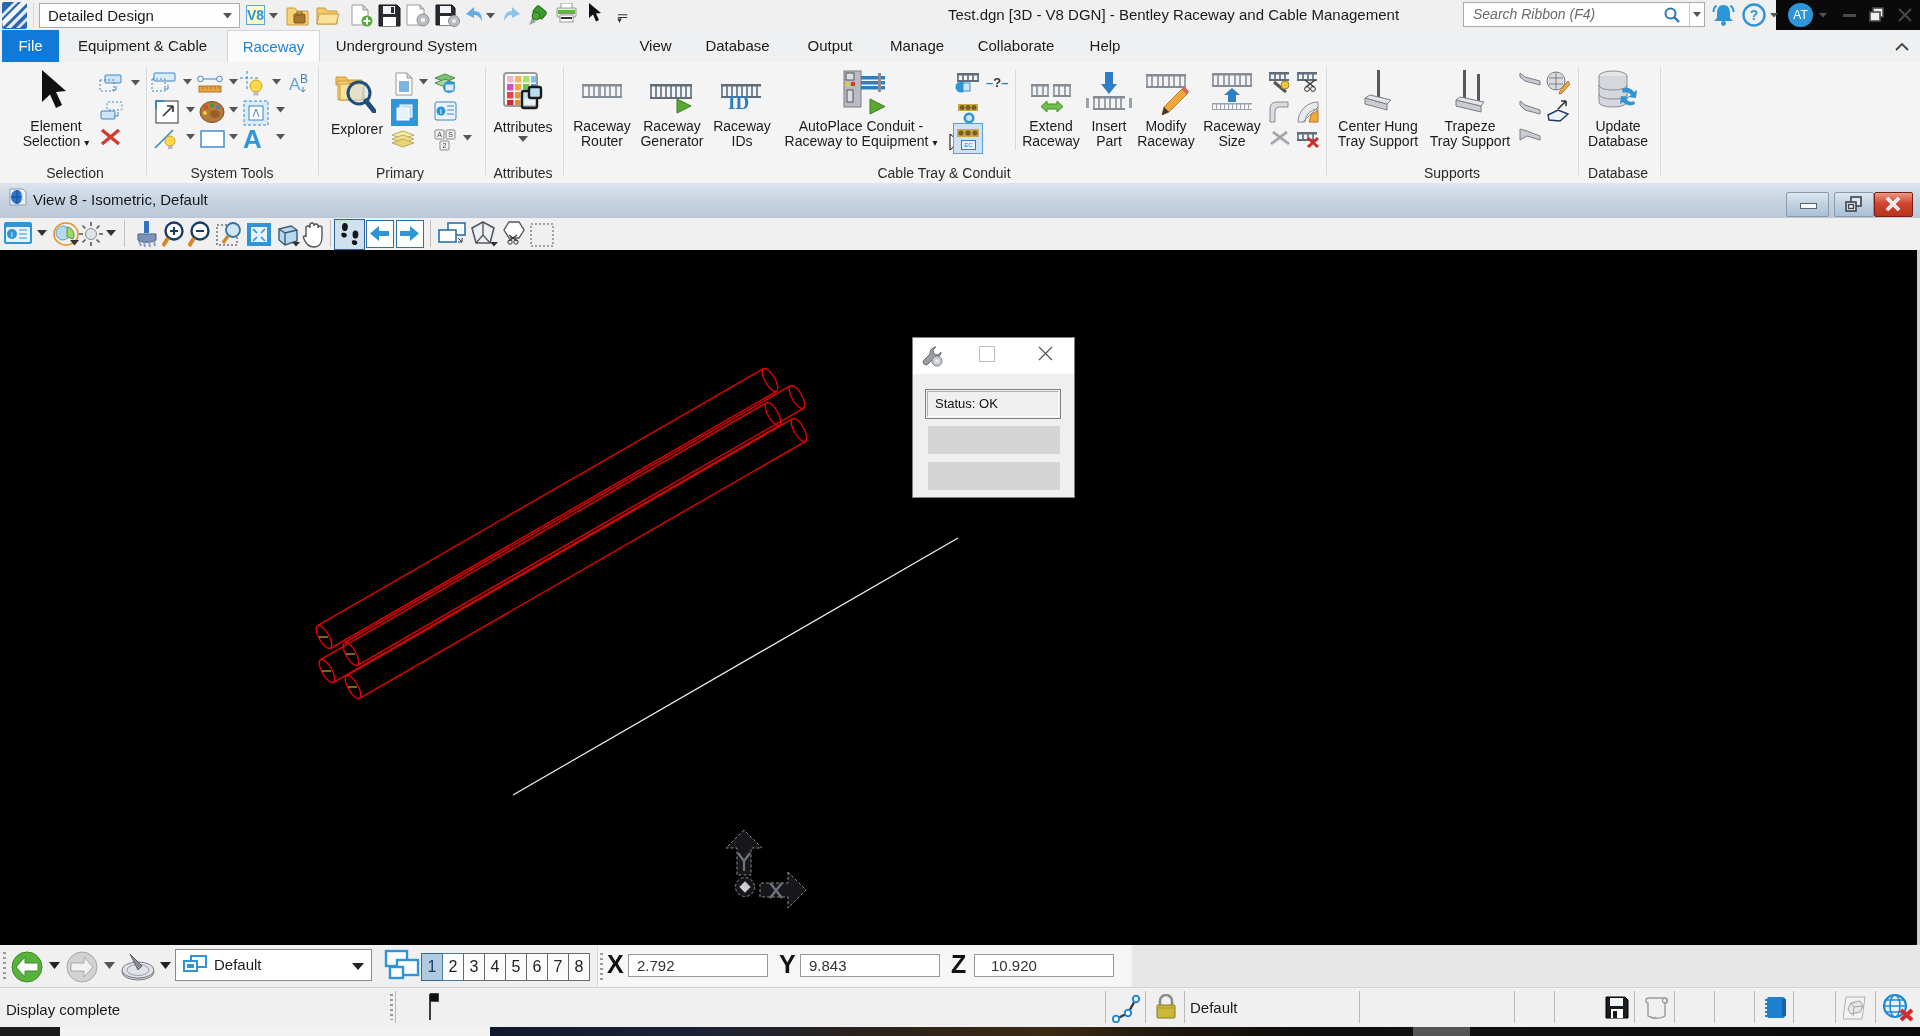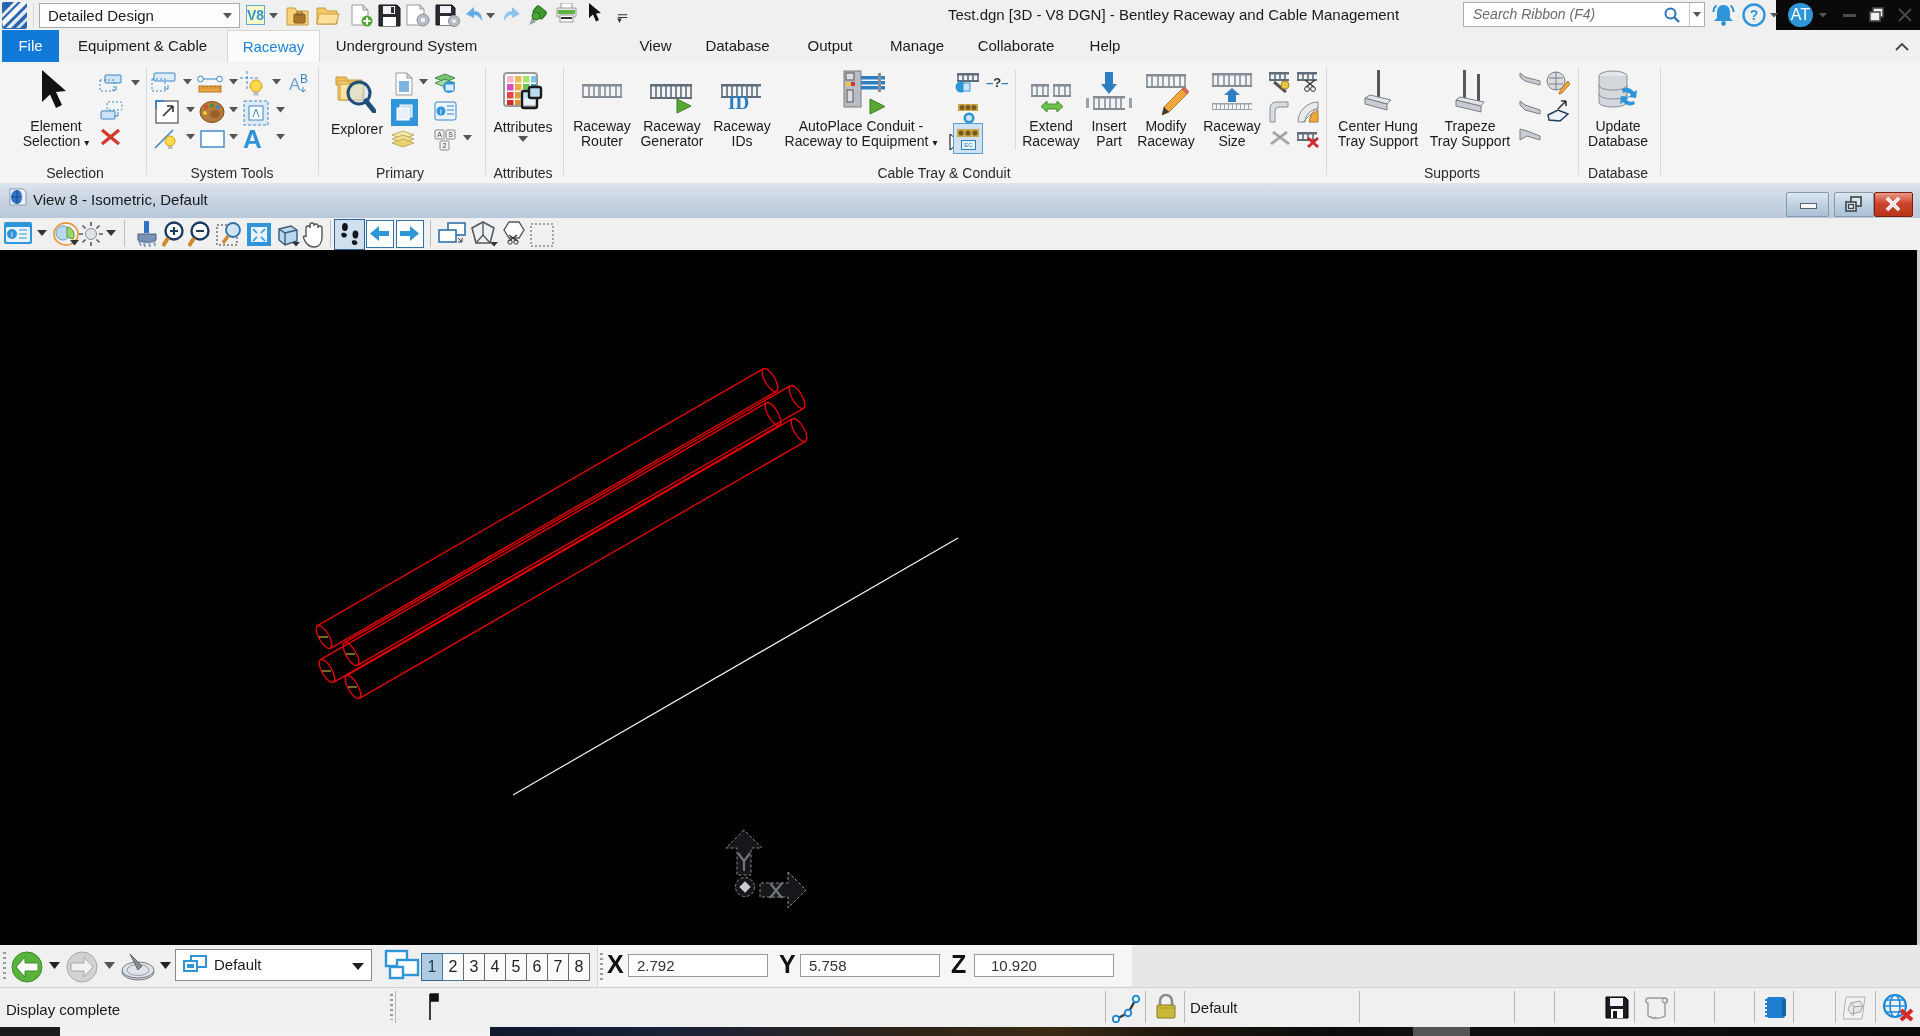--- a/index.html
+++ b/index.html
@@ -159,21 +159,21 @@
     </svg>
 
     <svg class="abs" style="left:1742px;top:3px" width="24" height="24" viewBox="0 0 24 24">
       <circle cx="12" cy="12" r="10.5" fill="none" stroke="#2e95d9" stroke-width="2.4"></circle>
       <text x="12" y="17" font-size="14" font-weight="bold" fill="#2e95d9" text-anchor="middle" font-family="Liberation Sans,sans-serif">?</text>
     </svg>
     <svg class="abs" style="left:1770px;top:13px" width="8" height="5">
         <path d="M0 0 L8 0 L4 4.5 Z" fill="#555"></path>
       </svg>
 
-    <div class="abs" style="left:1788px;top:3px;width:25px;height:24px;border-radius:13px;background:#2e95d9;color:#fff;font-size:16px;text-align:center;line-height:24px;">AT</div>
+    <div class="abs" style="left:1788px;top:3px;width:25px;height:24px;border-radius:13px;background:#2e95d9;color:#fff;font-size:12px;text-align:center;line-height:24px;">AT</div>
     <svg class="abs" style="left:1819px;top:13px" width="8" height="5">
         <path d="M0 0 L8 0 L4 4.5 Z" fill="#555"></path>
       </svg>
 
     <div class="abs" style="left:1843px;top:14px;width:13px;height:3px;background:#4b4b4b"></div>
     <svg class="abs" style="left:1869px;top:7px" width="16" height="15" viewBox="0 0 16 15">
       <rect x="4" y="1" width="10" height="9" fill="#f0f0f1" stroke="#4b4b4b" stroke-width="1.6"></rect>
       <rect x="1" y="5" width="10" height="9" fill="#f0f0f1" stroke="#4b4b4b" stroke-width="1.6"></rect>
     </svg>
     <svg class="abs" style="left:1898px;top:8px" width="14" height="14" viewBox="0 0 14 14">
@@ -734,20 +734,39 @@
       <g>
         <path d="M744 580 L726 598 L737 598 L737 625 L751 625 L751 598 L762 598 Z" fill="#17171b" stroke="#8a8a8a" stroke-width="1" stroke-dasharray="3 2"></path>
         <path d="M738 603 L744 611 M750 603 L744 611 L744 621" stroke="#6e757d" stroke-width="2.2" fill="none"></path>
         <path d="M788 622 L788 633 L760 633 L760 647 L788 647 L788 658 L806 640 Z" fill="#17171b" stroke="#8a8a8a" stroke-width="1" stroke-dasharray="3 2"></path>
         <path d="M770 633 L782 648 M782 633 L770 648" stroke="#6e757d" stroke-width="2.2" fill="none"></path>
         <circle cx="745" cy="637" r="9.5" fill="#17171b" stroke="#8a8a8a" stroke-width="1" stroke-dasharray="3 2"></circle>
         <rect x="741" y="633" width="8" height="8" fill="#c9ccd2" transform="rotate(45 745 637)"></rect>
       </g>
     </svg>
 
+    <div class="abs" style="left:912px;top:87px;width:163px;height:161px;background:#efefef;border:1px solid #7e7e7e;box-sizing:border-box;">
+      <div class="abs" style="left:0;top:0;width:161px;height:36px;background:#fff;">
+        <svg class="abs" style="left:9px;top:7px" width="23" height="23" viewBox="0 0 23 23">
+          <path d="M14 2 a6 6 0 0 0 -6 7 L2 15 a2.6 2.6 0 0 0 4 4 L12 13 a6 6 0 0 0 7 -6 l-3 3 l-4 -1 l-1 -4 Z" fill="#9a9da3" stroke="#6a6d73"></path>
+          <circle cx="15" cy="16" r="5" fill="#c9ccd2" stroke="#7a7d83"></circle>
+          <circle cx="15" cy="16" r="1.8" fill="#eef0f3"></circle>
+        </svg>
+        <div class="abs" style="left:66px;top:8px;width:14px;height:14px;border:1px solid #bcbcbc;"></div>
+        <svg class="abs" style="left:125px;top:8px" width="15" height="15" viewBox="0 0 15 15">
+          <path d="M1 1 L14 14 M14 1 L1 14" stroke="#555" stroke-width="1.2"></path>
+        </svg>
+      </div>
+      <div class="abs" style="left:12px;top:51px;width:136px;height:30px;border:1px solid #828282;background:#efefef;box-sizing:border-box;">
+        <div class="abs" style="left:1px;top:1px;right:1px;bottom:1px;border:1px solid #fff;border-top-color:#b0b0b0;border-left-color:#b0b0b0;"></div>
+        <div class="abs" style="left:9px;top:6px;font-size:13px;color:#111;">Status: OK</div>
+      </div>
+      <div class="abs" style="left:15px;top:88px;width:132px;height:28px;background:#d4d4d4;"></div>
+      <div class="abs" style="left:15px;top:124px;width:132px;height:28px;background:#d4d4d4;"></div>
+    </div>
   </div>
   <div class="abs" style="left:1917px;top:250px;width:3px;height:695px;background:#cfcfcf;"></div>
   <div class="abs" id="navbar">
     <div class="abs" style="left:1130px;top:0;width:790px;height:42px;background:#e7e7e8;"></div>
     <div class="abs" style="left:3px;top:7px;width:3px;height:28px;background:repeating-linear-gradient(#9a9a9a 0 2px,transparent 2px 5px);"></div>
 
     <svg class="abs" style="left:11px;top:6px" width="32" height="32" viewBox="0 0 32 32">
       <circle cx="16" cy="16" r="15" fill="#58b33c" stroke="#3f8a28"></circle>
       <path d="M14 6 L5 16 L14 26 L14 20 L27 20 L27 12 L14 12 Z" fill="#fff" stroke="#3f8a28"></path>
     </svg>
@@ -800,21 +819,21 @@
         <div class="vb">6</div>
         <div class="vb">7</div>
         <div class="vb">8</div>
     </div>
 
     <div class="abs" style="left:597px;top:0px;width:534px;height:41px;background:#f6f6f7;border-left:1px solid #d8d8d8;"></div>
     <div class="abs" style="left:600px;top:8px;width:3px;height:28px;background:repeating-linear-gradient(#9a9a9a 0 2px,transparent 2px 5px);"></div>
     <div class="abs" style="left:607px;top:5px;font-size:25px;font-weight:bold;color:#111;">X</div>
     <div class="abs xyzf" style="left:628px;top:9px;">2.792</div>
     <div class="abs" style="left:779px;top:5px;font-size:25px;font-weight:bold;color:#111;">Y</div>
-    <div class="abs xyzf" style="left:800px;top:9px;">5.758</div>
+    <div class="abs xyzf" style="left:800px;top:9px;">9.843</div>
     <div class="abs" style="left:951px;top:5px;font-size:25px;font-weight:bold;color:#111;">Z</div>
     <div class="abs xyzf" style="left:974px;top:9px;padding-left:16px;">10.920</div>
   </div>
   <div class="abs" id="statusrow">
     <div class="abs" style="left:6px;top:13px;font-size:15px;color:#1b1b1b;">Display complete</div>
     <div class="abs" style="left:390px;top:6px;width:3px;height:26px;background:repeating-linear-gradient(#9a9a9a 0 2px,transparent 2px 5px);"></div>
     <div class="abs" style="left:395px;top:3px;width:1px;height:32px;background:#b9b9b9"></div>
     <svg class="abs" style="left:428px;top:4px" width="12" height="30" viewBox="0 0 12 30">
       <path d="M2 2 L2 28 M2 2 L10 2 L10 9 L2 9" fill="#111" stroke="#111" stroke-width="1.6"></path>
     </svg>

